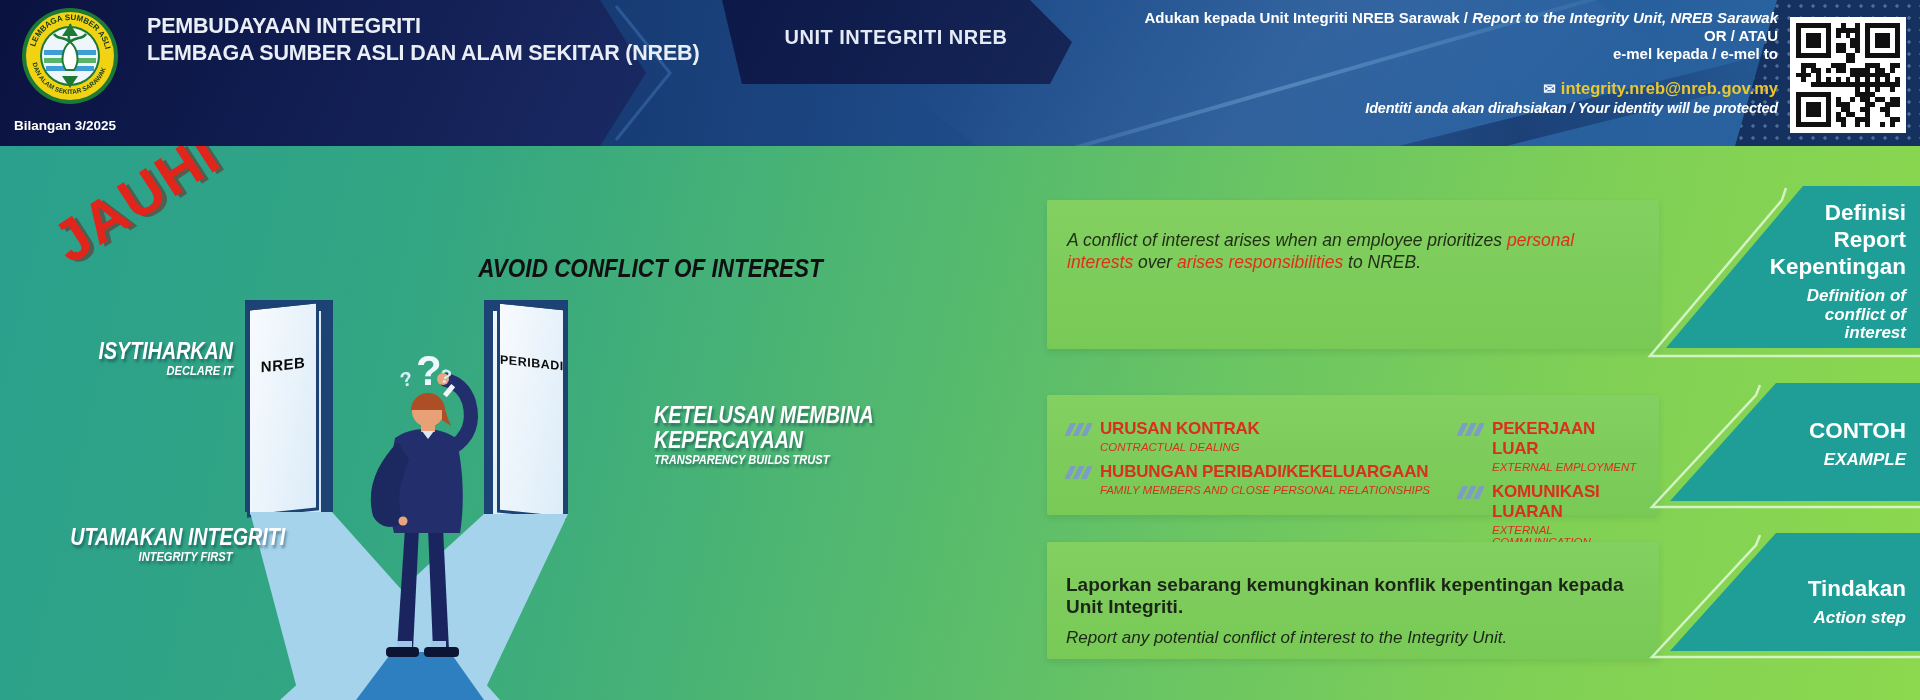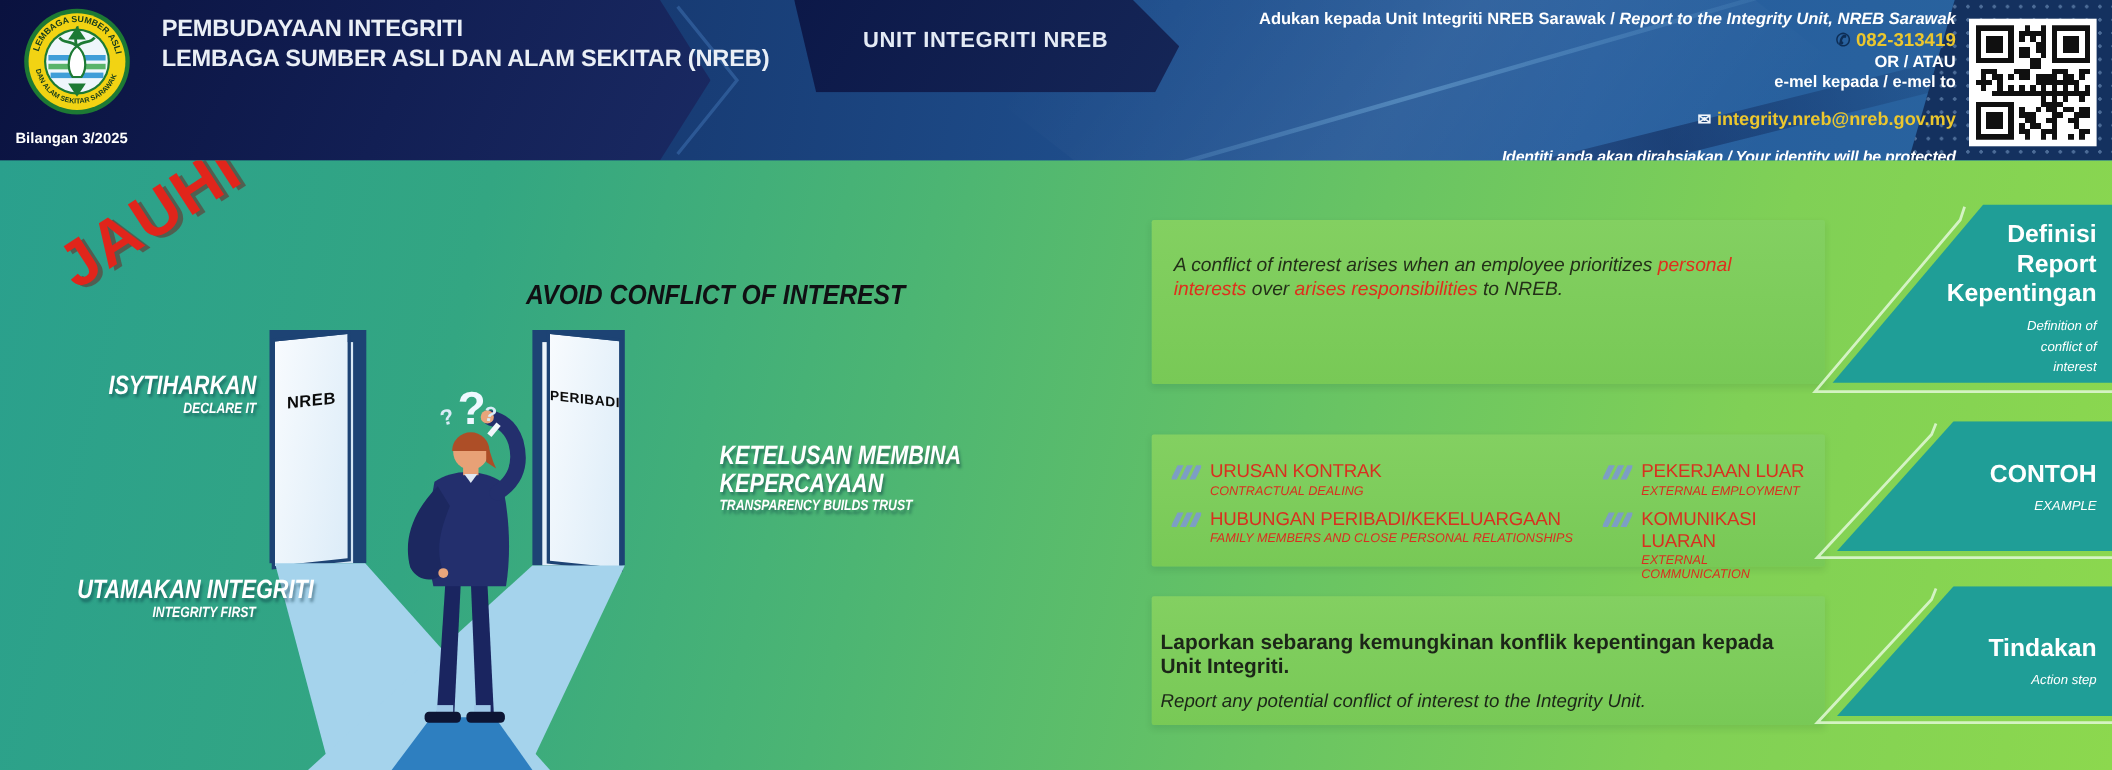--- a/index.html
+++ b/index.html
@@ -35,21 +35,21 @@
     display:flex; align-items:center; justify-content:center; padding-bottom:10px;
     color:#e4ebf5; font-weight:bold; font-size:20px; letter-spacing:.5px; }
   .contact { position:absolute; right:142px; top:9px; text-align:right; color:#fff; white-space:nowrap; }
   .contact .l1 { font-size:15px; font-weight:bold; }
   .contact .l1 i { font-weight:bold; }
   .contact .phone-line { font-size:17px; font-weight:bold; color:#ecc72e; margin-top:1px; }
   .contact .phone-ic { color:#0d2d55; font-size:16px; font-style:normal; margin-right:5px; }
   .contact .l3,.contact .l4 { font-size:15px; font-weight:bold; margin-top:1px; }
   .contact .email-line { font-size:16.5px; font-weight:bold; color:#ecc72e; margin-top:17px; }
   .contact .mail-ic { color:#f2f6fb; font-size:15px; font-style:normal; margin-right:5px; }
-  .contact .l6 { font-size:14.5px; font-weight:bold; font-style:italic; margin-top:16px; letter-spacing:-.2px; }
+  .contact .l6 { font-size:14.5px; font-weight:bold; font-style:italic; margin-top:2px; letter-spacing:-.2px; }
   .qr { position:absolute; left:1790px; top:17px; width:116px; height:116px; background:#fff; padding:6px; }
   .qr svg { display:block; width:104px; height:104px; }
 
   
   .main { position:absolute; left:0; top:146px; width:1920px; height:554px; overflow:hidden;
     background:linear-gradient(103deg,#2aa08d 0%,#33a682 22%,#4cb573 42%,#69c463 62%,#80d056 80%,#8cd84e 100%); }
   
   .jauhi { position:absolute; left:44px; top:18px; font-size:58px; font-weight:bold; color:#e1251b;
     transform:rotate(-33deg); transform-origin:center; letter-spacing:2px;
     text-shadow:3px 4px 0 rgba(125,14,14,.45); }
@@ -83,37 +83,37 @@
   .door-l .door-label { font-size:15px; }
   .door-r .door-label { font-size:12.5px; }
   .door-l { left:245px; top:154px; width:88px; height:212px; }
   .door-r { left:484px; top:154px; width:84px; height:214px; }
   .illustration { position:absolute; left:150px; top:144px; }
 
   .panel { position:absolute; left:1047px; width:612px; background:linear-gradient(#83d061,#78c956);
     border-radius:2px; box-shadow:0 3px 7px rgba(0,40,30,.10); color:#1c2618; }
   .panel-def { top:54px; height:149px; padding:20px 20px 0 20px; }
   .panel-ex  { top:249px; height:120px; padding:24px 18px 0 18px; }
-  .panel-act { top:396px; height:117px; padding:32px 20px 0 8px; }
+  .panel-act { top:396px; height:117px; padding:32px 20px 0 19px; }
   .def-my { font-size:19px; font-weight:bold; line-height:24.5px; }
   .def-en { font-size:17.5px; font-style:italic; line-height:22px; margin-top:9px; color:#233018; }
   .hl { color:#df2f1c; }
   .ex-grid { display:grid; grid-template-columns:392px 1fr; }
   .ex-item { position:relative; padding-left:35px; margin-bottom:9px; }
   .ex-ic { position:absolute; left:0; top:3px; }
-  .ex-title { font-size:17px; font-weight:normal; color:#d8301f; letter-spacing:-.2px; }
+  .ex-title { font-size:17px; font-weight:bold; color:#d8301f; letter-spacing:-.2px; }
   .ex-sub { font-size:11.5px; font-style:italic; color:#d8301f; margin-top:2px; }
   .act-my { font-size:19px; font-weight:bold; }
   .act-en { font-size:17px; font-style:italic; margin-top:10px; }
 
   .tab { position:absolute; left:1638px; width:282px; }
   .tab svg { position:absolute; left:0; top:0; }
   .tab-text { position:absolute; right:14px; text-align:right; color:#fff; }
   .tab-title { font-weight:bold; font-size:22.5px; line-height:27px; }
-  .tab-sub { font-weight:normal; font-style:italic; font-size:12px; line-height:18.5px; margin-top:7px; }
+  .tab-sub { font-weight:bold; font-style:italic; font-size:17px; line-height:18.5px; margin-top:7px; }
   .tab1 { top:40px; height:182px; } .tab1 .tab-text { top:13px; }
   .tab2 { top:237px; height:136px; } .tab2 .tab-text { top:34px; }
   .tab3 { top:387px; height:136px; } .tab3 .tab-text { top:42px; }
 </style>
 </head>
 <body>
 
 <div class="stage">
 
   <header class="header">
@@ -152,21 +152,20 @@
       <div>LEMBAGA SUMBER ASLI DAN ALAM SEKITAR (NREB)</div>
     </div>
     <div class="issue">Bilangan 3/2025</div>
 
     <div class="unit-banner">
       <span>UNIT INTEGRITI NREB</span>
     </div>
 
     <div class="contact">
       <div class="l1"><span>Adukan kepada Unit Integriti NREB Sarawak</span><span> / </span><i>Report to the Integrity Unit, NREB Sarawak</i></div>
-      <div class="phone-line"><i class="phone-ic">✆</i><span>082-313419</span></div>
       <div class="l3">OR / ATAU</div>
       <div class="l4">e-mel kepada / e-mel to</div>
       <div class="email-line"><i class="mail-ic">✉</i><span>integrity.nreb@nreb.gov.my</span></div>
       <div class="l6">Identiti anda akan dirahsiakan / Your identity will be protected</div>
     </div>
 
     <div class="qr">
       <svg id="qr-svg" viewBox="0 0 21 21" shape-rendering="crispEdges">
           <rect x="9" y="0" width="1" height="1" fill="#101010"></rect>
           <rect x="12" y="0" width="1" height="1" fill="#101010"></rect>

